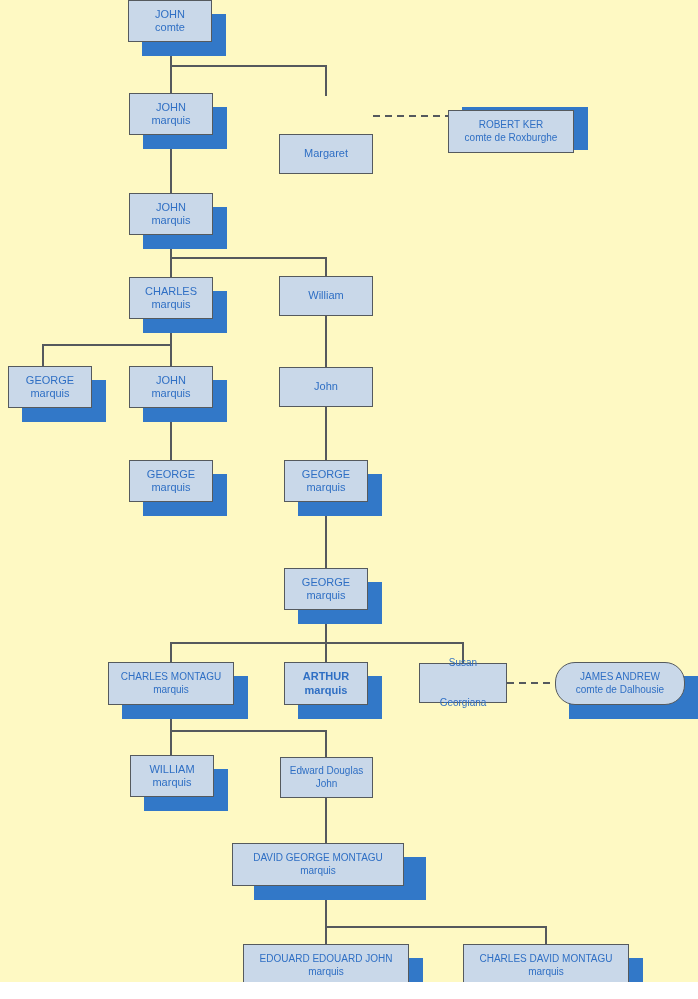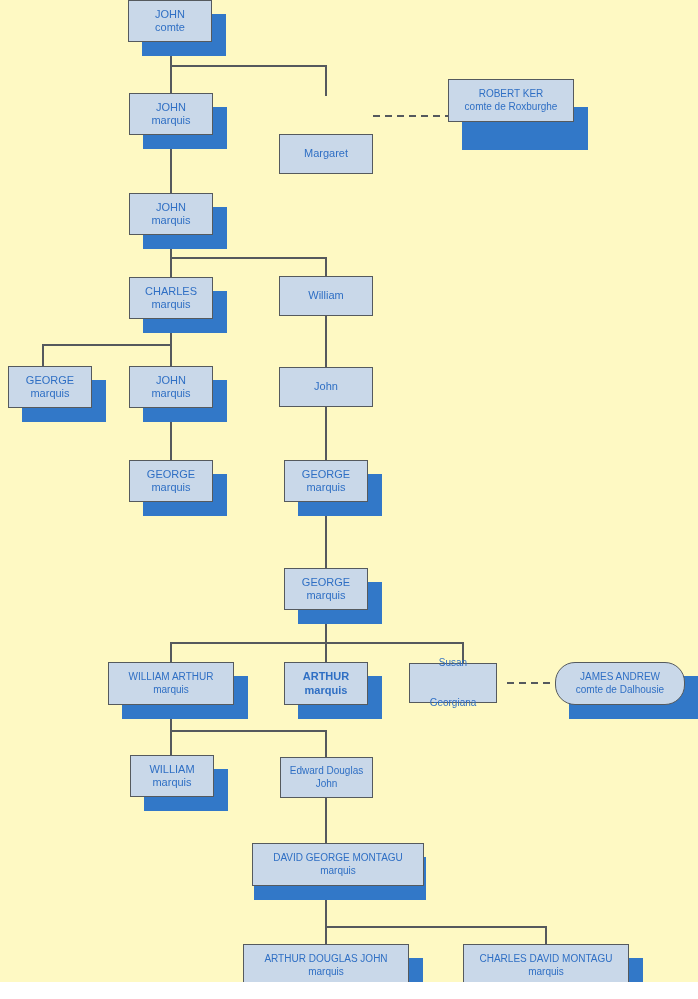--- a/index.html
+++ b/index.html
@@ -87,21 +87,21 @@
     </div>
     <div class="shadow" style="left: 143px; top: 107px; width: 84px; height: 42px;"></div>
     <div class="node fs11" style="left: 129px; top: 93px; width: 84px; height: 42px;">
       <span class="nm">JOHN</span>
       <span class="ti">marquis</span>
     </div>
     <div class="node fs11" style="left: 279px; top: 96px; width: 94px; height: 40px; margin-top: 38px;">
       <span class="nm">Margaret</span>
     </div>
     <div class="shadow" style="left: 462px; top: 107px; width: 126px; height: 43px;"></div>
-    <div class="node fs10" style="left: 448px; top: 79px; width: 126px; height: 43px;">
+    <div class="node fs10" style="left: 448px; top: 110px; width: 126px; height: 43px;">
       <span class="nm">ROBERT KER</span>
       <span class="ti">comte de Roxburghe</span>
     </div>
     <div class="shadow" style="left: 143px; top: 207px; width: 84px; height: 42px;"></div>
     <div class="node fs11" style="left: 129px; top: 193px; width: 84px; height: 42px;">
       <span class="nm">JOHN</span>
       <span class="ti">marquis</span>
     </div>
     <div class="shadow" style="left: 143px; top: 291px; width: 84px; height: 42px;"></div>
     <div class="node fs11" style="left: 129px; top: 277px; width: 84px; height: 42px;">
@@ -134,54 +134,54 @@
       <span class="nm">GEORGE</span>
       <span class="ti">marquis</span>
     </div>
     <div class="shadow" style="left: 298px; top: 582px; width: 84px; height: 42px;"></div>
     <div class="node fs11" style="left: 284px; top: 568px; width: 84px; height: 42px;">
       <span class="nm">GEORGE</span>
       <span class="ti">marquis</span>
     </div>
     <div class="shadow" style="left: 122px; top: 676px; width: 126px; height: 43px;"></div>
     <div class="node fs10" style="left: 108px; top: 662px; width: 126px; height: 43px;">
-      <span class="nm">WILLIAM ARTHUR</span>
+      <span class="nm">CHARLES MONTAGU</span>
       <span class="ti">marquis</span>
     </div>
     <div class="shadow" style="left: 298px; top: 676px; width: 84px; height: 43px;"></div>
     <div class="node fs11" style="left: 284px; top: 662px; width: 84px; height: 43px; font-weight: bold;">
       <span class="nm">ARTHUR</span>
       <span class="ti">marquis</span>
     </div>
-    <div class="node fs10" style="left: 409px; top: 663px; width: 88px; height: 40px; gap: 28px;">
+    <div class="node fs10" style="left: 419px; top: 663px; width: 88px; height: 40px; gap: 28px;">
       <span class="nm">Susan</span>
       <span class="ti">Georgiana</span>
     </div>
     <div class="shadow" style="left: 569px; top: 676px; width: 130px; height: 43px;"></div>
     <div class="node fs10" style="left: 555px; top: 662px; width: 130px; height: 43px; border-radius: 20px;">
       <span class="nm">JAMES ANDREW</span>
       <span class="ti">comte de Dalhousie</span>
     </div>
     <div class="shadow" style="left: 144px; top: 769px; width: 84px; height: 42px;"></div>
     <div class="node fs11" style="left: 130px; top: 755px; width: 84px; height: 42px;">
       <span class="nm">WILLIAM</span>
       <span class="ti">marquis</span>
     </div>
     <div class="node fs10" style="left: 280px; top: 757px; width: 93px; height: 41px;">
       <span class="nm">Edward Douglas</span>
       <span class="ti">John</span>
     </div>
     <div class="shadow" style="left: 254px; top: 857px; width: 172px; height: 43px;"></div>
-    <div class="node fs10" style="left: 252px; top: 843px; width: 172px; height: 43px;">
+    <div class="node fs10" style="left: 232px; top: 843px; width: 172px; height: 43px;">
       <span class="nm">DAVID GEORGE MONTAGU</span>
       <span class="ti">marquis</span>
     </div>
     <div class="shadow" style="left: 257px; top: 958px; width: 166px; height: 43px;"></div>
     <div class="node fs10" style="left: 243px; top: 944px; width: 166px; height: 43px;">
-      <span class="nm">ARTHUR DOUGLAS JOHN</span>
+      <span class="nm">EDOUARD EDOUARD JOHN</span>
       <span class="ti">marquis</span>
     </div>
     <div class="shadow" style="left: 477px; top: 958px; width: 166px; height: 43px;"></div>
     <div class="node fs10" style="left: 463px; top: 944px; width: 166px; height: 43px;">
       <span class="nm">CHARLES DAVID MONTAGU</span>
       <span class="ti">marquis</span>
     </div>
   </div>
 
 </body></html>

